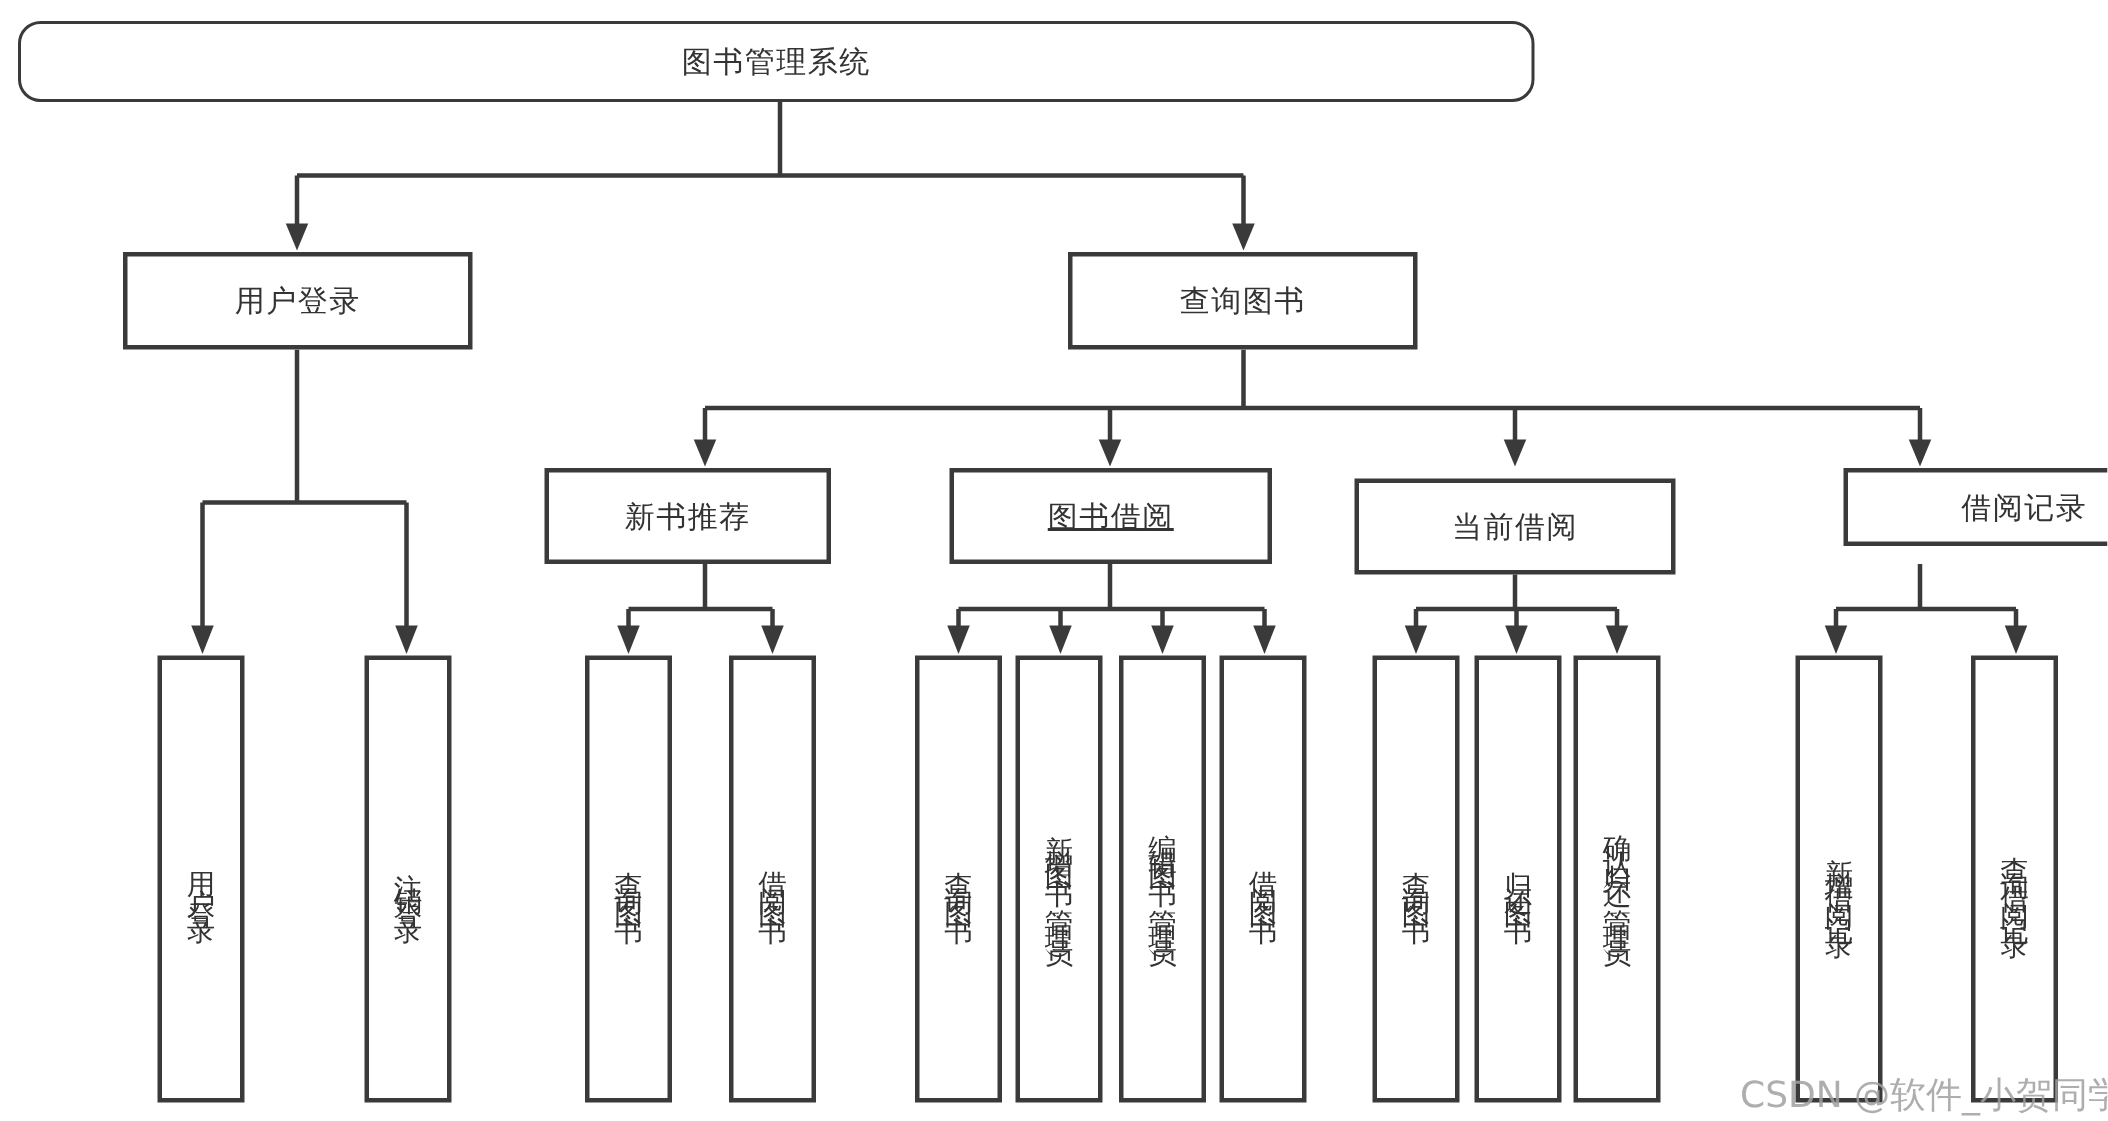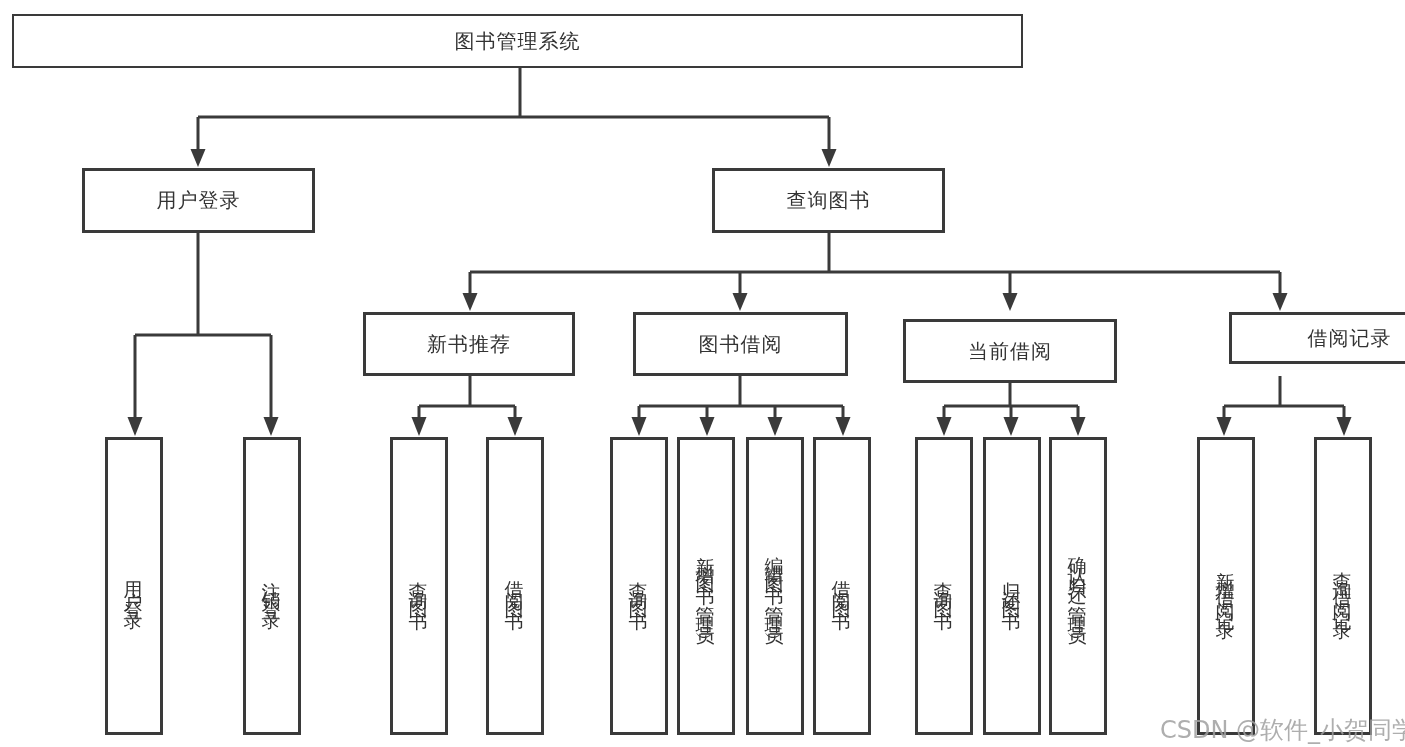--- a/index.html
+++ b/index.html
@@ -108,27 +108,27 @@
     <path class="stroke" d="M1010 376 V406 M944 406 H1078 M944 406 V418 M1011 406 V418 M1078 406 V418"></path>
     <polygon class="head" points="936.5,417 951.5,417 944,436"></polygon>
     <polygon class="head" points="1003.5,417 1018.5,417 1011,436"></polygon>
     <polygon class="head" points="1070.5,417 1085.5,417 1078,436"></polygon>
 
     <path class="stroke" d="M1280 376 V406 M1224 406 H1344 M1224 406 V418 M1344 406 V418"></path>
     <polygon class="head" points="1216.5,417 1231.5,417 1224,436"></polygon>
     <polygon class="head" points="1336.5,417 1351.5,417 1344,436"></polygon>
   </svg>
 
-  <div class="hbox root" style="left:12px; top:14px; width:1011px; height:54px;">图书管理系统</div>
+  <div class="hbox root" style="left:12px; top:14px; width:1011px; height:54px;border-radius:15px;">图书管理系统</div>
 
   <div class="hbox" style="left:82px; top:168px; width:233px; height:65px;">用户登录</div>
   <div class="hbox" style="left:712px; top:168px; width:233px; height:65px;">查询图书</div>
 
-  <div class="hbox" style="left:363px; top:312px; width:212px; height:64px;">新书推荐</div>
-  <div class="hbox" style="left:633px; top:312px; width:215px; height:64px;">图书借阅</div>
+  <div class="hbox" style="left:363px; top:312px; width:191px; height:64px;">新书推荐</div>
+  <div class="hbox" style="left:633px; top:312px; width:215px; height:64px;text-decoration:underline;">图书借阅</div>
   <div class="hbox" style="left:903px; top:319px; width:214px; height:64px;">当前借阅</div>
   <div class="hbox" style="left:1229px; top:312px; width:213px; height:52px;padding-left:28px;">借阅记录</div>
 
   <div class="vbox" style="left:105px;">用户登录</div>
   <div class="vbox" style="left:243px;">注销登录</div>
 
   <div class="vbox" style="left:390px;">查询图书</div>
   <div class="vbox" style="left:486px;">借阅图书</div>
 
   <div class="vbox" style="left:610px;">查询图书</div>

